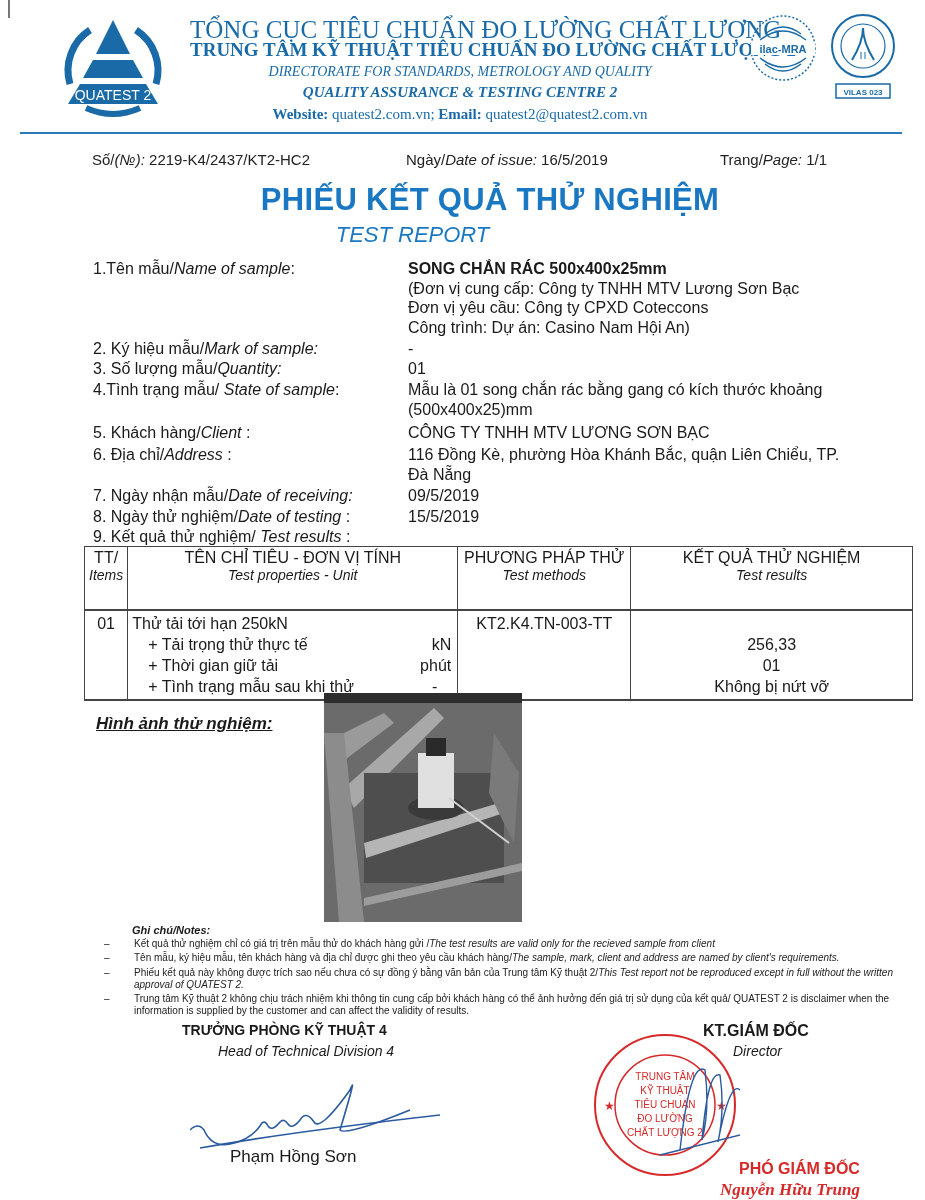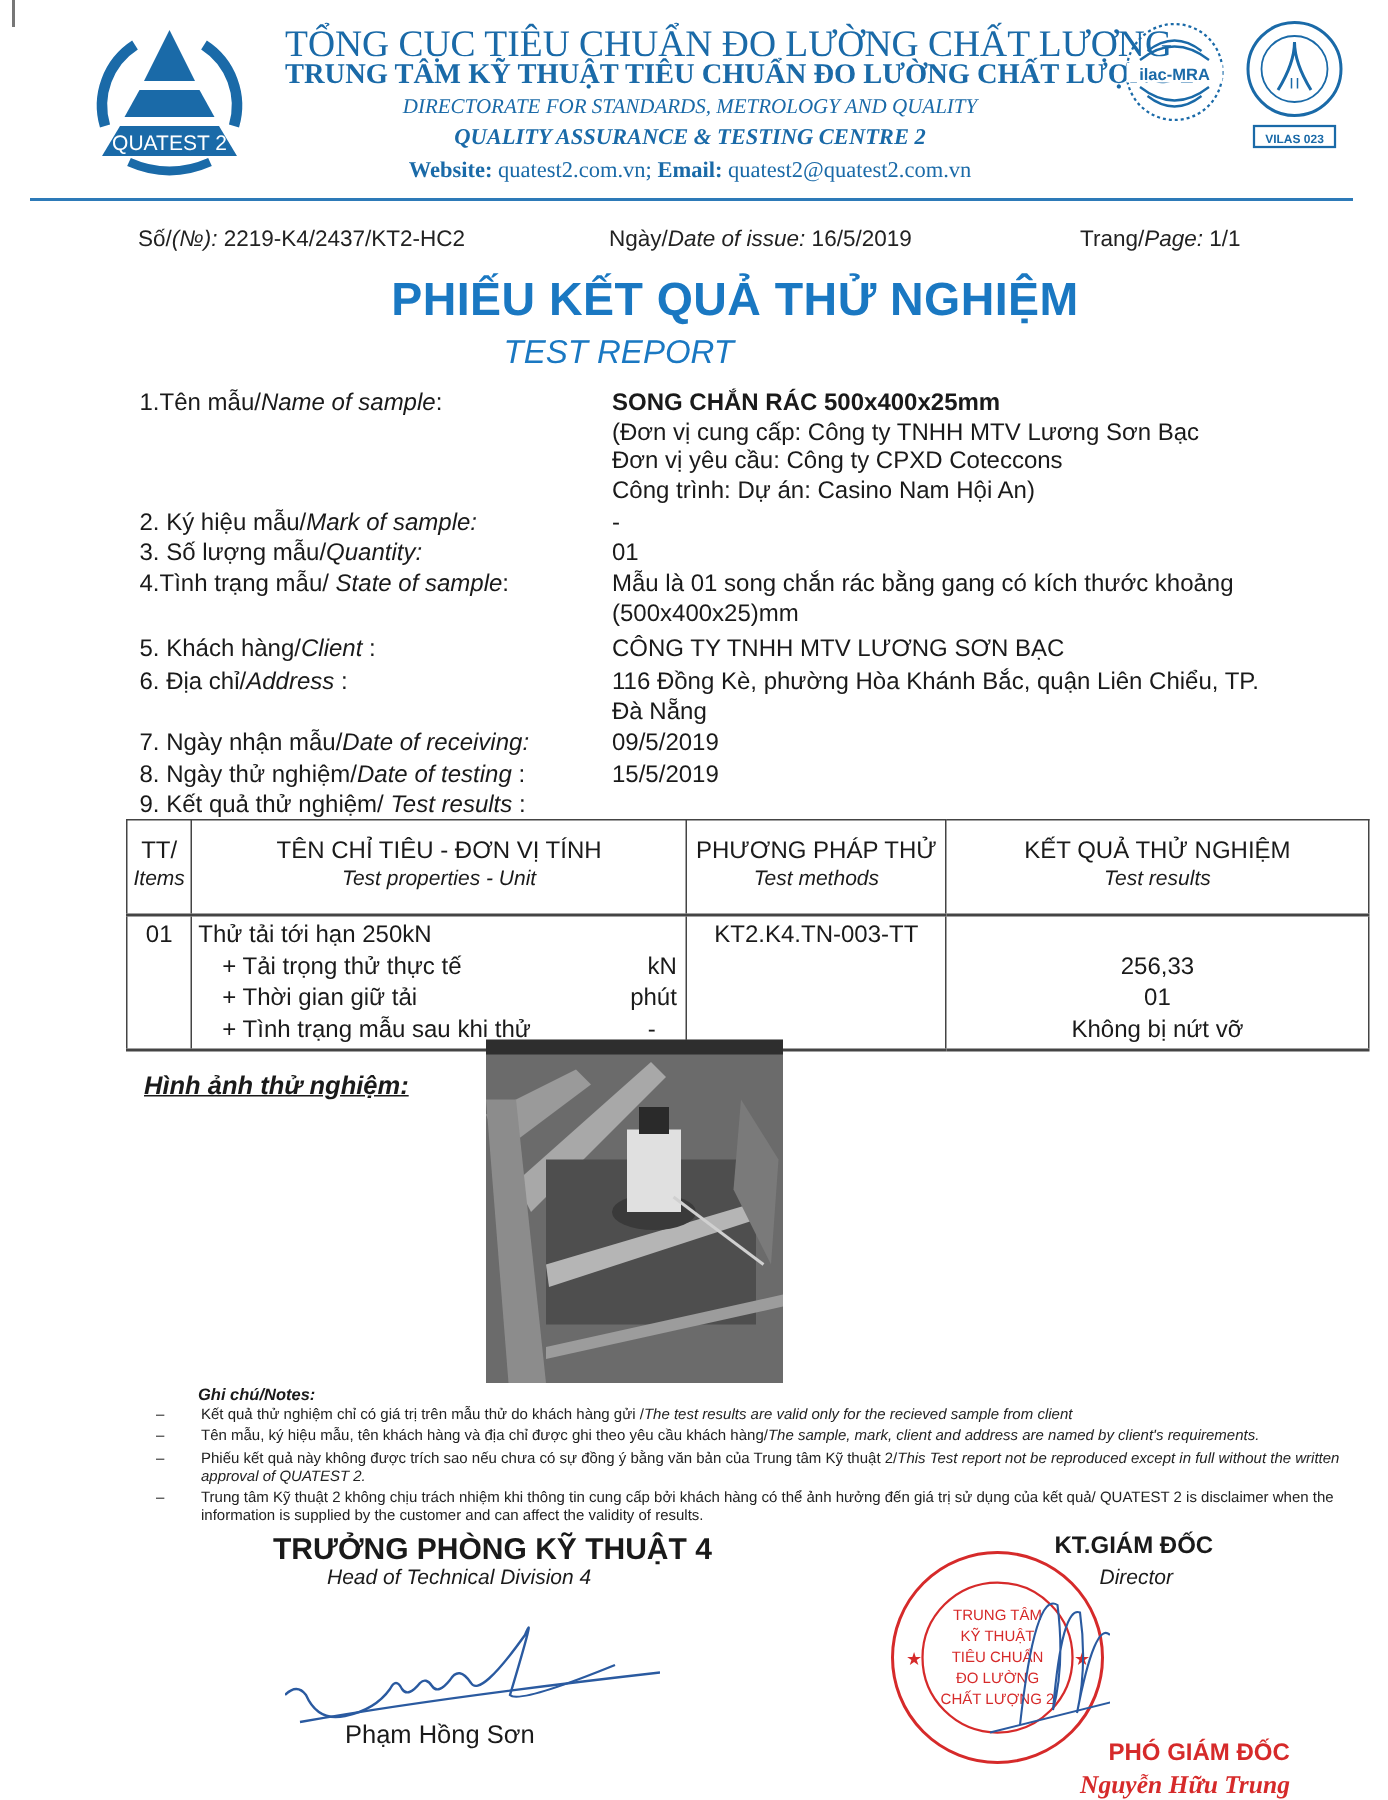--- a/index.html
+++ b/index.html
@@ -29,41 +29,41 @@
 
     
     .lbl { left: 93px; font-size: 16px; white-space: nowrap; }
     .lbl i { font-style: italic; }
     .val { left: 408px; font-size: 16px; white-space: nowrap; }
     .valb { font-weight: bold; }
 
     
     table.res { position: absolute; left: 84px; top: 546px; width: 829px; border-collapse: collapse; font-size: 16px; }
     table.res th, table.res td { border: 1px solid #444; }
-    table.res thead th { font-weight: normal; padding: 12px 4px; text-align: center; vertical-align: top; height: 63px; }
+    table.res thead th { font-weight: normal; padding: 2px 4px; text-align: center; vertical-align: top; height: 63px; }
     table.res thead .sub { display: block; font-style: italic; font-size: 14px; }
     table.res tbody td { vertical-align: top; border-top: 2px solid #444; border-bottom: 2px solid #444; }
     .col-tt { width: 42px; }
     .col-name { width: 330px; margin-top: 21px; }
     .col-method { width: 173px; }
     .lines div { height: 21px; line-height: 21px; white-space: nowrap; }
     .prop-row { display: flex; justify-content: space-between; padding-right: 6px; }
 
     .img-title { left: 96px; top: 714px; font-size: 17px; font-weight: bold; text-decoration: underline; font-style: italic; }
     .photo { left: 324px; top: 693px; width: 198px; height: 229px; background: #5a5a5a; overflow: hidden; }
 
     
     .notes-title { left: 132px; top: 924px; font-size: 11px; font-style: italic; font-weight: bold; }
     .note { left: 104px; font-size: 10px; width: 800px; color: #222; }
     .note .dash { position: absolute; left: 0; }
     .note .txt { position: absolute; left: 30px; width: 770px; line-height: 12px; }
     .note i { font-style: italic; }
 
     
-    .sig-l-title { left: 182px; top: 1022px; font-size: 20px; font-weight: bold; white-space: nowrap; }
+    .sig-l-title { left: 182px; top: 1022px; font-size: 14px; font-weight: bold; white-space: nowrap; }
     .sig-l-sub { left: 218px; top: 1043px; font-size: 14px; font-style: italic; white-space: nowrap; }
     .sig-l-name { left: 230px; top: 1147px; font-size: 17px; font-weight: normal; white-space: nowrap; }
     .sig-r-title { left: 703px; top: 1022px; font-size: 16px; font-weight: bold; white-space: nowrap; }
     .sig-r-sub { left: 733px; top: 1043px; font-size: 14px; font-style: italic; white-space: nowrap; }
     .seal { left: 590px; top: 1030px; width: 150px; height: 150px; }
     .sig-r-role { left: 739px; top: 1160px; font-size: 16px; font-weight: bold; color: #d62a2a; white-space: nowrap; }
     .sig-r-name { left: 720px; top: 1180px; font-size: 17px; font-weight: bold; font-style: italic; color: #d62a2a; white-space: nowrap; font-family: "Liberation Serif", serif; }
     .left-edge { left: 8px; top: 0; width: 2px; height: 18px; background: #777; }
   </style>
 </head>

